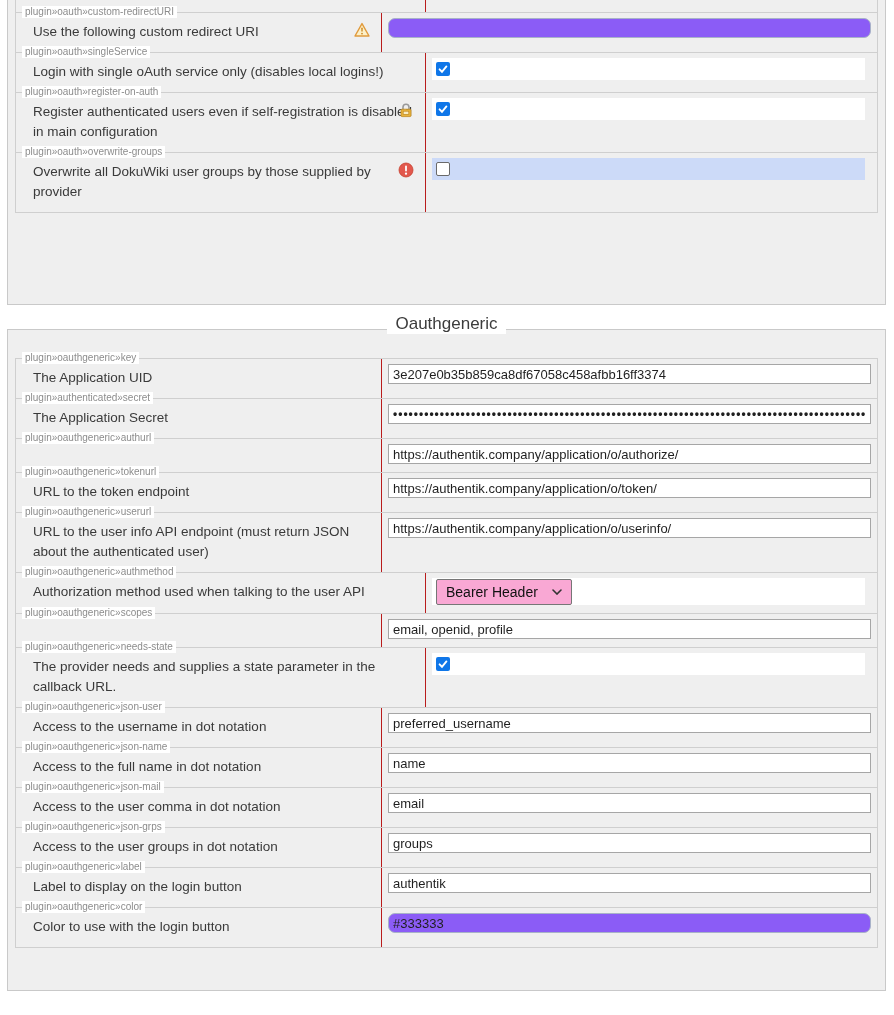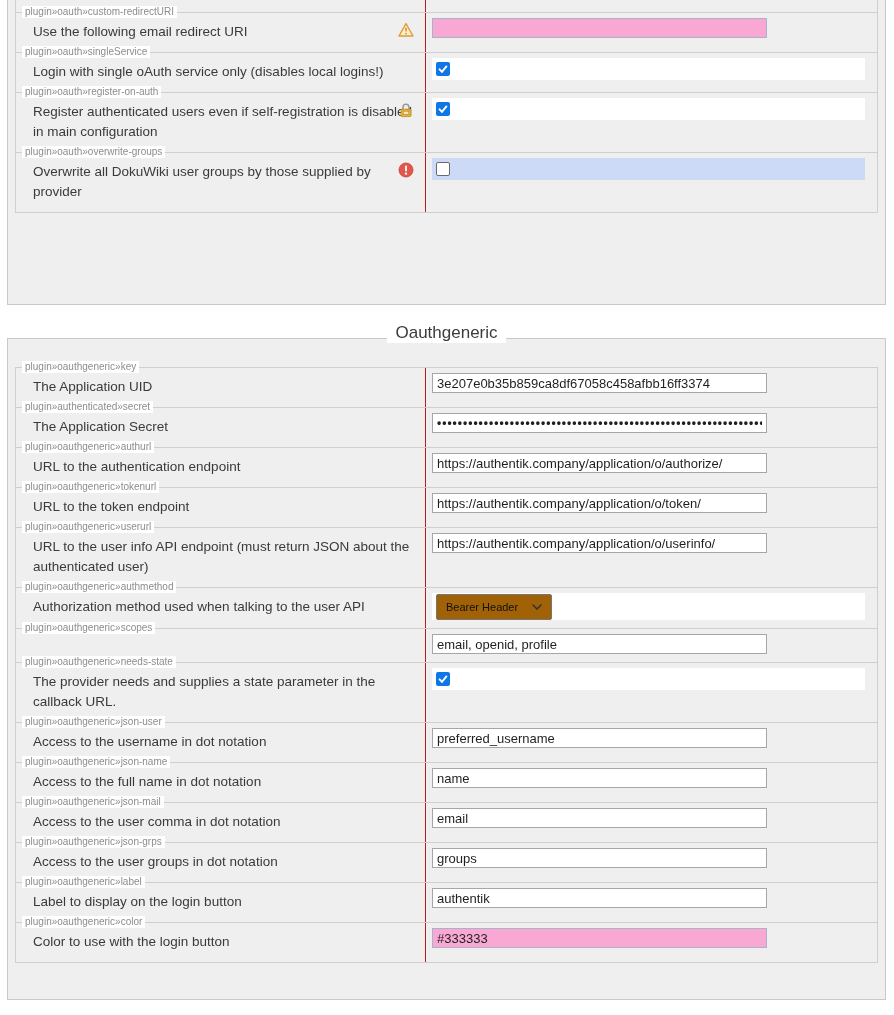--- a/index.html
+++ b/index.html
@@ -6,21 +6,21 @@
   body{
     width:894px;height:1015px;position:relative;overflow:hidden;
     background:#ffffff;
     font-family:"Liberation Sans",sans-serif;
   }
   .fieldset{
     position:absolute;box-sizing:border-box;
     background:#efefef;border:1px solid #c9c9c9;
   }
   #section-oauth{left:7px;top:-60px;width:879px;height:365px;}
-  #section-oauthgeneric{left:7px;top:338px;width:879px;height:662px;}
+  #section-oauthgeneric{left:7px;top:329px;width:879px;height:662px;}
   .legend-wrap{position:absolute;top:-16px;left:0;right:0;text-align:center;height:20px;}
   .legend{
     display:inline-block;background:#ffffff;padding:0 8px;
     font-size:17px;line-height:20px;color:#3c3c3c;
   }
   .cfg-table{
     position:absolute;left:7px;width:863px;box-sizing:border-box;
     background:#efefef;border:1px solid #cfcfcf;
   }
   #section-oauth .cfg-table{top:8px;}
@@ -35,60 +35,60 @@
   .value-cell{flex:1;position:relative;padding:5px 6px 8px 6px;box-sizing:border-box;}
   .outkey{
     position:absolute;top:-7px;left:6px;z-index:2;
     background:#ffffff;padding:0 3px;
     font-size:10px;line-height:12px;color:#8c8c8c;white-space:nowrap;
   }
   .setting-label{font-size:13.5px;line-height:20px;color:#3a3a3a;}
   .setting-icon{position:absolute;top:9px;right:11px;width:16px;height:16px;}
   .setting-icon svg{display:block;}
   .cfg-input{
-    display:block;width:335px;height:20px;box-sizing:border-box;
+    display:block;width:483px;height:20px;box-sizing:border-box;
     border:1px solid #a6a6a6;background:#ffffff;
     font-family:"Liberation Sans",sans-serif;font-size:13px;color:#1f1f1f;
     padding:0 4px;margin:0;outline:none;
   }
-  .cfg-input.default{background:#f9a8d4;border-color:#a8b2c8;}
+  .cfg-input.default{background:#8b5cf6;border-color:#a8b2c8;border-radius:7px;}
   .cfg-input.pw{font-weight:bold;font-size:12px;letter-spacing:1px;overflow:hidden;}
   .band{
     width:433px;height:22px;background:#ffffff;
     display:flex;align-items:center;box-sizing:border-box;
   }
   .band.default{background:#ccdaf8;}
   .band.select-band{height:27px;}
   .checkbox{
     width:14px;height:14px;margin-left:4px;border-radius:2px;box-sizing:border-box;
     display:flex;align-items:center;justify-content:center;cursor:pointer;
   }
   .checkbox.checked{background:#0f76e8;}
   .checkbox.unchecked{background:#ffffff;border:1.5px solid #6a6a6a;}
   .fake-select{
-    display:flex;align-items:center;background:#a16207;
+    display:flex;align-items:center;background:#f9a8d4;
     border:1px solid #767676;border-radius:2px;
     height:24px;margin-left:4px;padding:0 9px;
-    font-size:11px;color:#111111;cursor:pointer;
+    font-size:14px;color:#111111;cursor:pointer;
   }
   .fake-select .chev{margin-left:14px;display:flex;align-items:center;}
 </style>
 </head>
 <body>
 
 <div class="fieldset" id="section-oauth">
   <div class="cfg-table">
     <div class="cfg-row filler">
       <div class="label-cell"></div>
       <div class="value-cell"></div>
     </div>
   <div class="cfg-row">
         <div class="label-cell">
           <span class="outkey">plugin»oauth»custom-redirectURI</span>
-          <div class="setting-label">Use the following email redirect URI</div>
+          <div class="setting-label">Use the following custom redirect URI</div>
           <span class="setting-icon">
             <svg viewBox="0 0 16 16" width="16" height="16">
               <path d="M8 1.6 L15 14 H1 Z" fill="#fcf0c8" stroke="#e09a3c" stroke-width="1.4" stroke-linejoin="round"></path>
               <rect x="7.3" y="5.6" width="1.4" height="4.2" rx="0.7" fill="#cf8a25"></rect>
               <circle cx="8" cy="11.6" r="0.9" fill="#cf8a25"></circle>
             </svg>
           </span>
         </div>
         <div class="value-cell">
           <input class="cfg-input default" type="text" style="">
@@ -171,21 +171,20 @@
           <span class="outkey">plugin»authenticated»secret</span>
           <div class="setting-label">The Application Secret</div>
         </div>
         <div class="value-cell">
           <input class="cfg-input pw" type="text" value="••••••••••••••••••••••••••••••••••••••••••••••••••••••••••••••••••••••••••••••••••••••••••••••••••••••••••" style="">
         </div>
       </div>
       <div class="cfg-row">
         <div class="label-cell">
           <span class="outkey">plugin»oauthgeneric»authurl</span>
-          <div class="setting-label">URL to the authentication endpoint</div>
         </div>
         <div class="value-cell">
           <input class="cfg-input" type="text" value="https://authentik.company/application/o/authorize/" style="">
         </div>
       </div>
       <div class="cfg-row">
         <div class="label-cell">
           <span class="outkey">plugin»oauthgeneric»tokenurl</span>
           <div class="setting-label">URL to the token endpoint</div>
         </div>

